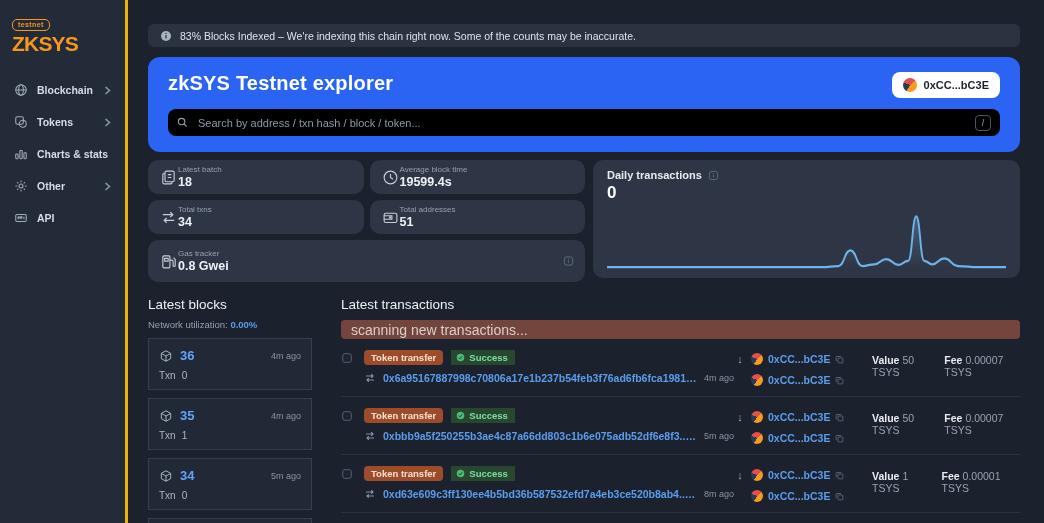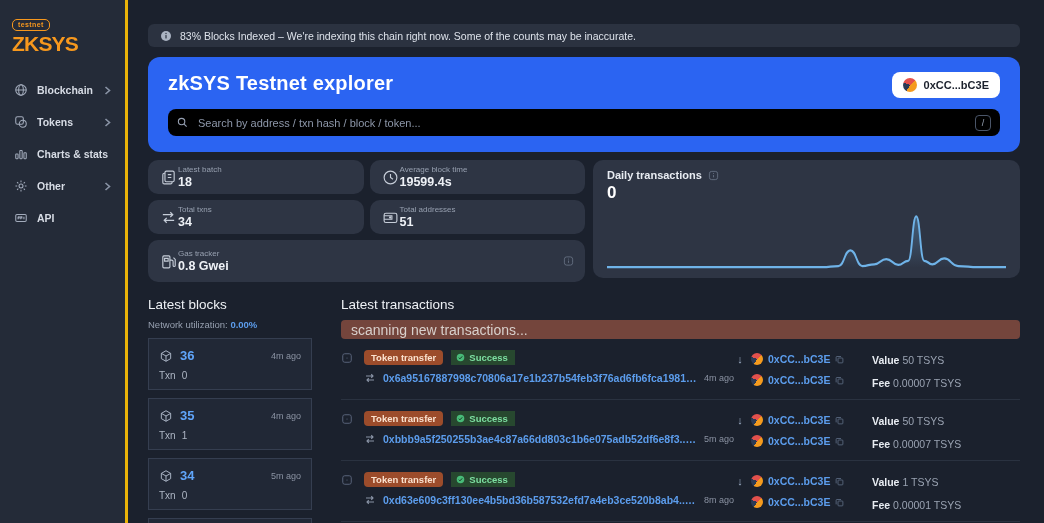--- a/index.html
+++ b/index.html
@@ -75,21 +75,21 @@
   .badge-success{background:#27482f;color:#7ddfa1;font-size:9.5px;font-weight:700;padding:2px 7px 2px 5px;border-radius:0;display:flex;align-items:center;gap:4px;white-space:nowrap;}
   .hash-line{display:flex;align-items:center;gap:7px;margin-top:7px;min-width:0;}
   .hash-line .icn{color:#8a94a6;flex:none;}
   .tx-hash{font-size:10.5px;font-weight:700;color:#5c9ded;white-space:nowrap;overflow:hidden;text-overflow:ellipsis;cursor:pointer;}
   .tx-age{font-size:9px;color:#8b93a3;white-space:nowrap;}
   .tx-addrs{width:138px;flex:none;display:flex;flex-direction:column;gap:9px;padding-top:3px;}
   .addr-line{display:flex;align-items:center;gap:5px;}
   .dir-arrow{width:12px;color:#9fb0c8;font-size:11px;text-align:center;flex:none;}
   .addr-link{font-size:10.5px;font-weight:600;color:#5c9ded;cursor:pointer;white-space:nowrap;}
   .copy-icn{color:#5f6e85;cursor:pointer;flex:none;}
-  .tx-vals{width:148px;flex:none;display:flex;flex-direction:column;gap:11px;padding-top:4px;font-size:10.5px;}
+  .tx-vals{width:148px;flex:none;display:flex;gap:11px;padding-top:4px;font-size:10.5px;}
   .val-label{color:#e8ecf2;font-weight:700;}
   .val-amt{color:#9aa3b2;font-weight:400;margin-left:3px;}
 </style>
 </head>
 <body>
 
 <div class="app">
 
   <aside class="sidebar">
     <div>

